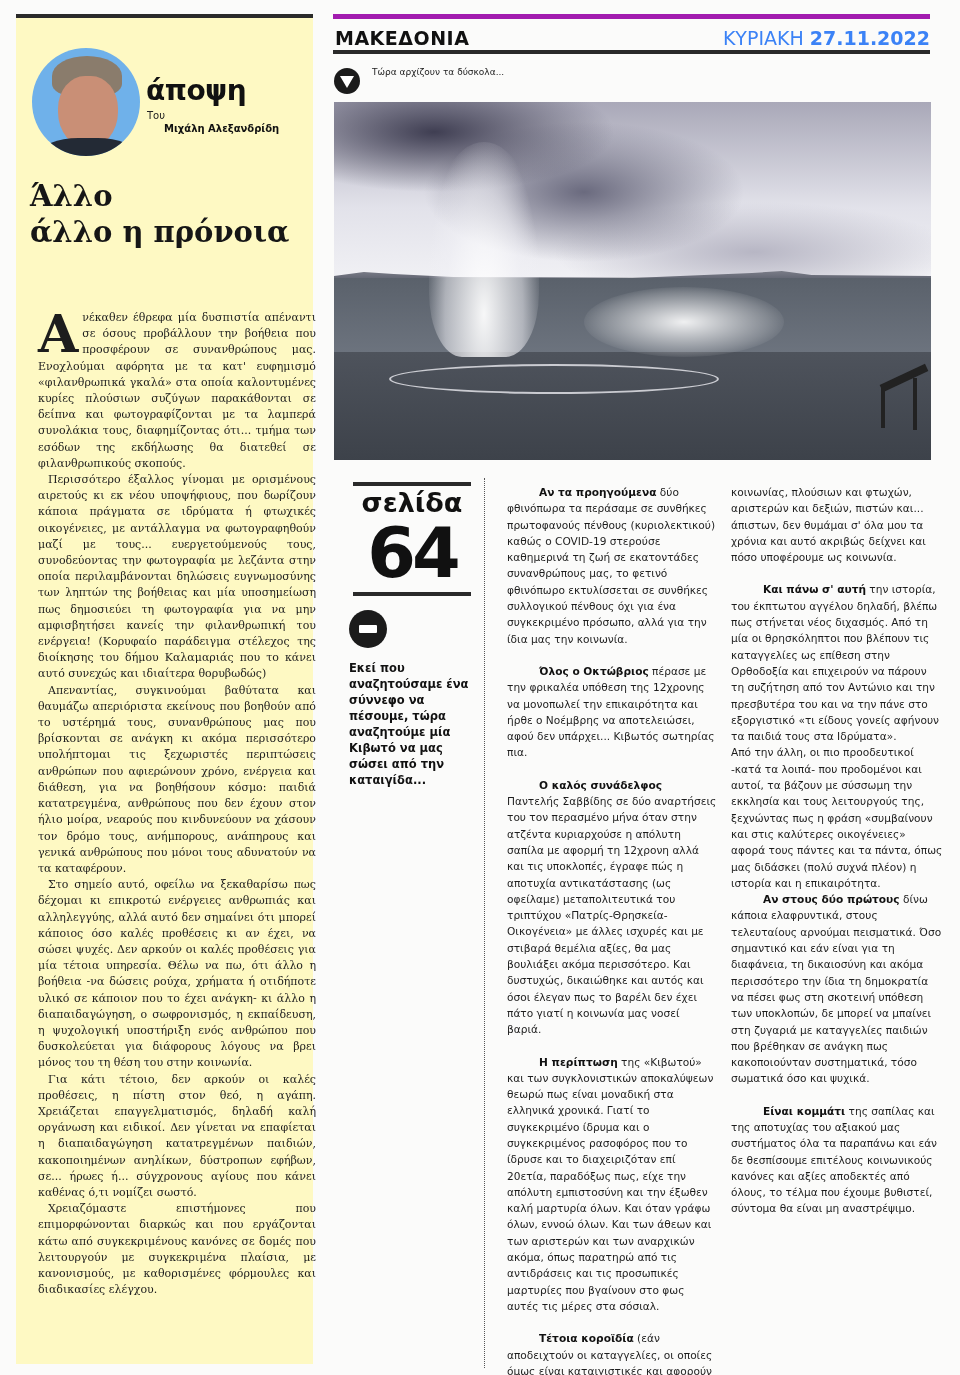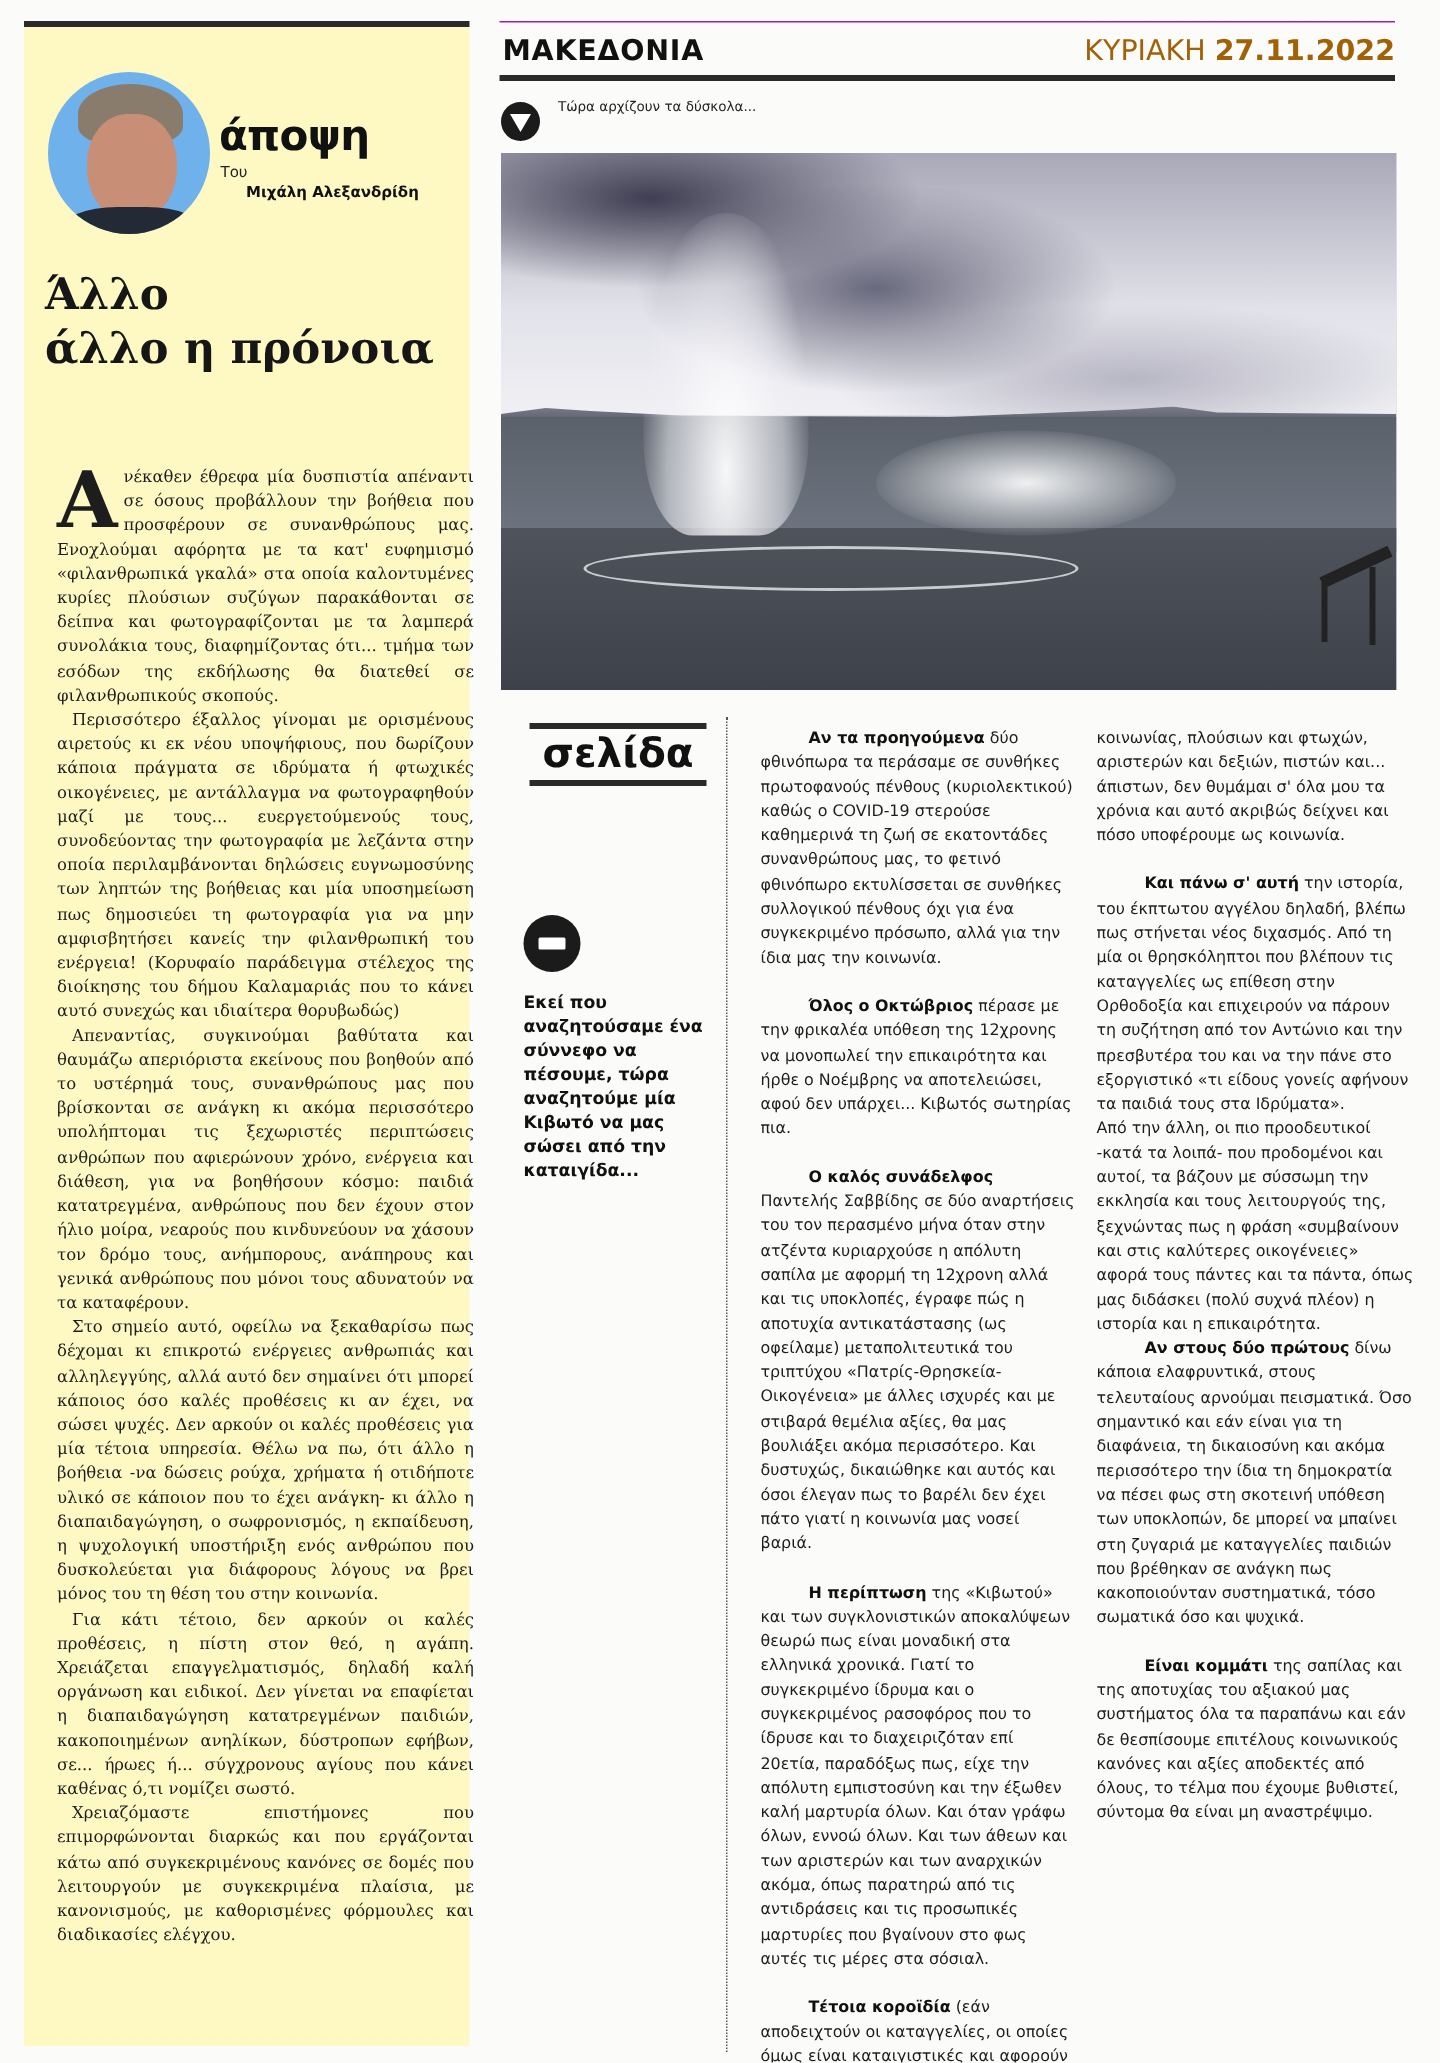--- a/index.html
+++ b/index.html
@@ -29,23 +29,23 @@
   .op-body {
     position: absolute; left: 22px; top: 292px; width: 278px;
     font-family: "DejaVu Serif", serif; font-size: 11px; line-height: 16.2px; color: #1d1d1d;
     text-align: justify;
   }
   .op-body p { text-indent: 10px; }
   .op-body p.first { text-indent: 0; }
   .dropcap { float: left; font-family: "DejaVu Serif", serif; font-size: 52px; line-height: 44px; margin: 2px 4px 0 0; font-weight: bold; }
 
   
-  .masthead { position: absolute; left: 333px; top: 14px; width: 597px; height: 40px; border-top: 1px solid #a21caf; border-bottom: 4px solid #2a2a2a; }
+  .masthead { position: absolute; left: 333px; top: 14px; width: 597px; height: 40px; border-top: 5px solid #a21caf; border-bottom: 4px solid #2a2a2a; }
   .paper-name { position: absolute; left: 2px; top: 8px; font-size: 19px; font-weight: bold; letter-spacing: 0.5px; color: #111; }
-  .paper-date { position: absolute; right: 0; top: 8px; font-size: 19px; color: #a16207; margin-left: 32px; }
+  .paper-date { position: absolute; right: 0; top: 8px; font-size: 19px; color: #3b82f6; margin-left: 32px; }
   .paper-date b { font-weight: bold; }
 
   .kicker-icon { position: absolute; left: 334px; top: 68px; width: 26px; height: 26px; border-radius: 50%; background: #1b1b1b; }
   .kicker-icon::after { content: ""; position: absolute; left: 6px; top: 8px; border-left: 7px solid transparent; border-right: 7px solid transparent; border-top: 12px solid #fff; }
   .kicker-text { position: absolute; left: 372px; top: 67px; font-size: 9px; color: #222; }
 
   
   .photo { position: absolute; left: 334px; top: 102px; width: 597px; height: 358px; overflow: hidden; background: #c9c9cf; }
   .sky { position: absolute; left: 0; top: 0; width: 100%; height: 175px;
     background:
@@ -132,20 +132,21 @@
   <div class="bench">
     <div class="back"></div>
     <div class="leg1"></div>
     <div class="leg2"></div>
   </div>
 </figure>
 
 <div class="page-box">
   <div class="rule-top"></div>
   <div class="page-word">σελίδα</div>
+  <div class="page-num">64</div>
   <div class="rule-bot"></div>
 </div>
 <div class="minus-icon"></div>
 <div class="teaser">Εκεί που αναζητούσαμε ένα σύννεφο να πέσουμε, τώρα αναζητούμε μία Κιβωτό να μας σώσει από την καταιγίδα...</div>
 
 <div class="vdivider"></div>
 
 <div class="col col-a">
   <p><b>Αν τα προηγούμενα</b><span> δύο φθινόπωρα τα περάσαμε σε συνθήκες πρωτοφανούς πένθους (κυριολεκτικού) καθώς ο COVID-19 στερούσε καθημερινά τη ζωή σε εκατοντάδες συνανθρώπους μας, το φετινό φθινόπωρο εκτυλίσσεται σε συνθήκες συλλογικού πένθους όχι για ένα συγκεκριμένο πρόσωπο, αλλά για την ίδια μας την κοινωνία.</span></p>
   <p><b>Όλος ο Οκτώβριος</b><span> πέρασε με την φρικαλέα υπόθεση της 12χρονης να μονοπωλεί την επικαιρότητα και ήρθε ο Νοέμβρης να αποτελειώσει, αφού δεν υπάρχει... Κιβωτός σωτηρίας πια.</span></p>

